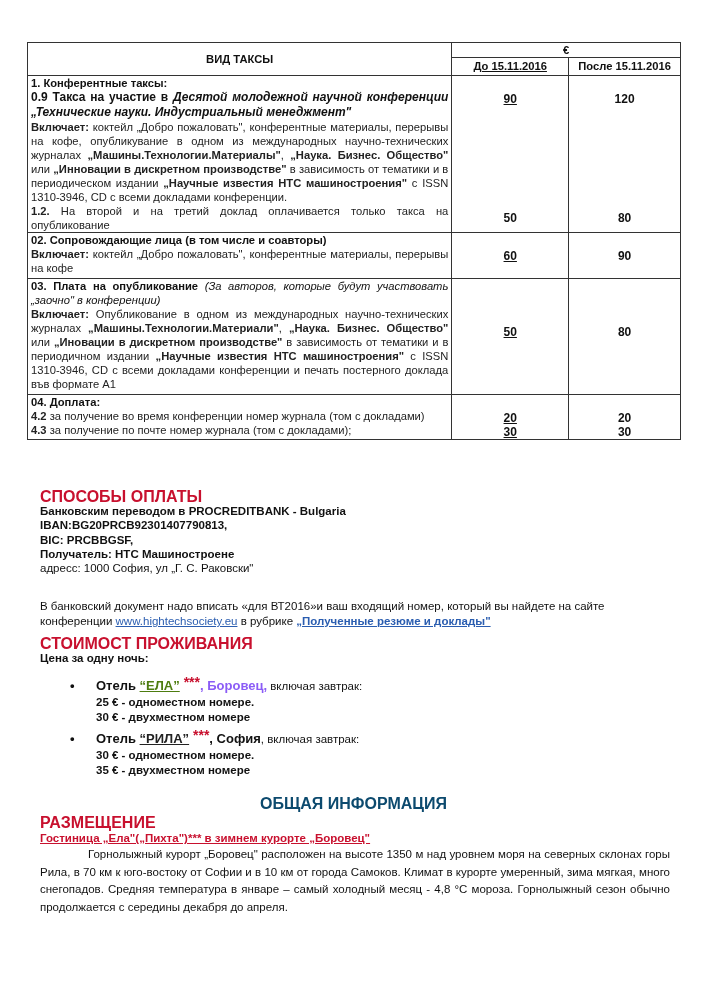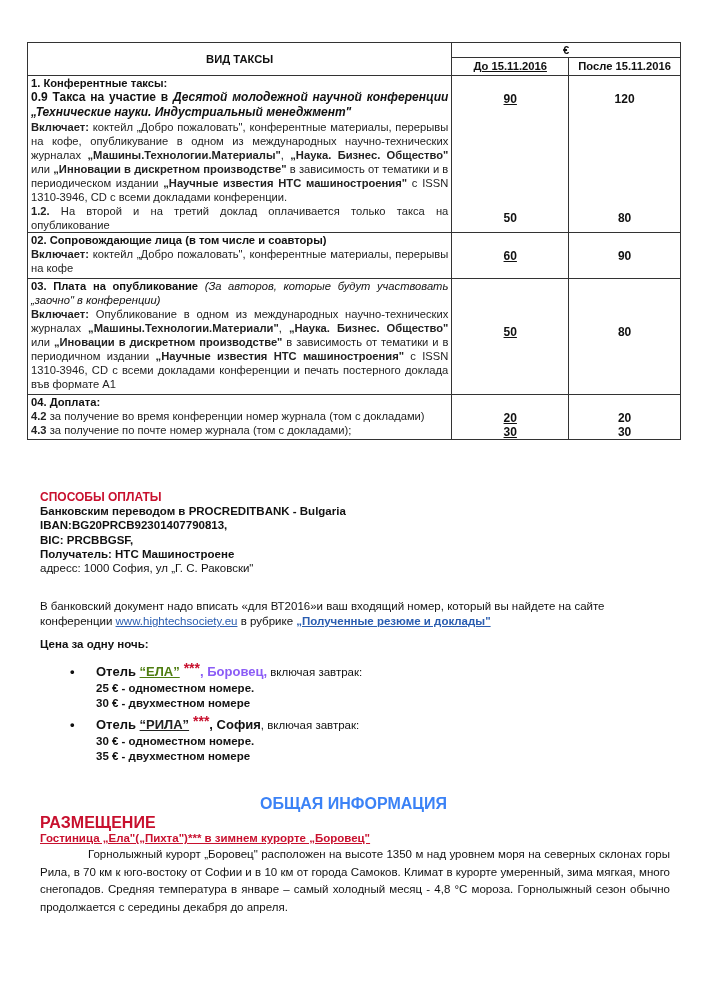--- a/index.html
+++ b/index.html
@@ -10,33 +10,33 @@
   th { font-weight:bold; }
   .c1 { width:418px; text-align:justify; }
   .c2 { width:110px; text-align:center;text-decoration:underline; }
   .c3 { width:105px; text-align:center; }
   .num { font-weight:bold; font-size:12px; text-align:center; }
   .b { font-weight:bold; }
   .bi { font-weight:bold; font-style:italic; font-size:12px; }
   .i { font-style:italic; }
   .lightgray { color:#222; }
   .sec { position:absolute; left:40px; font-size:11.5px; line-height:14.2px; }
-  .red-h { color:#c8102e; font-weight:bold; font-size:12px; }
+  .red-h { color:#c8102e; font-weight:bold; font-size:16px; }
   a.link { color:#2a5db0; text-decoration:underline; }
   a.link2 { color:#2a5db0; font-weight:bold; text-decoration:underline; }
   ul.hotels { list-style:none; margin:0; padding:0; }
   .hotel-line { position:relative; padding-left:56px; font-size:13px; font-weight:bold; line-height:17px; }
   .bullet { position:absolute; left:30px; top:0; font-size:13px; }
   .hname { color:#4d7c0f; text-decoration:underline; }
   .hname2 { color:#222; text-decoration:underline; }
   .stars { color:#c8102e; font-size:14px; position:relative; top:-3px; }
   .comma-red { color:#c8102e; }
   .incl { font-weight:normal; font-size:11.5px; }
   .price { padding-left:56px; font-size:11.5px; line-height:14.5px; }
-  .gen-title { position:absolute; left:0; width:707px; text-align:center; top:795px; color:#3b82f6; font-weight:bold; font-size:16px; }
+  .gen-title { position:absolute; left:0; width:707px; text-align:center; top:795px; color:#0c4a6e; font-weight:bold; font-size:16px; }
   .para { text-indent:48px; text-align:justify; width:630px; font-size:11.5px; line-height:17.5px; }
 </style>
 </head>
 <body>
 
 <div class="page">
 
   <table class="fees">
     <tbody>
         <tr>
@@ -116,20 +116,21 @@
     <div class="b">BIC: PRCBBGSF,</div>
     <div class="b">Получатель: НТС Машиностроене</div>
     <div>адресс: 1000 София, ул „Г. С. Раковски"</div>
   </div>
 
   <div class="sec" style="top:599px; width:630px; line-height:15px;">
     <span>В банковский документ надо вписать «для ВТ2016»и ваш входящий номер, который вы найдете на сайте конференции </span><a class="link">www.hightechsociety.eu</a><span> в рубрике </span><a class="link2">„Полученные резюме и доклады"</a>
   </div>
 
   <div class="sec" style="top:637px; width:640px;">
+    <div class="red-h">СТОИМОСТ ПРОЖИВАНИЯ</div>
     <div class="b" style="margin-bottom:12px;">Цена за одну ночь:</div>
     <ul class="hotels">
       <li>
         <div class="hotel-line">
           <span class="bullet">•</span>
           <span>Отель </span><span class="hname">“ЕЛА”</span><span class="stars"> ***</span><span class="comma-red" style="color:#8b5cf6;">, Боровец,</span><span class="incl">  включая завтрак:</span>
         </div>
         <div class="price"><span class="b">25 € - одноместном номере.</span></div>
         <div class="price"><span class="b">30 € - двухместном номере</span></div>
       </li>

